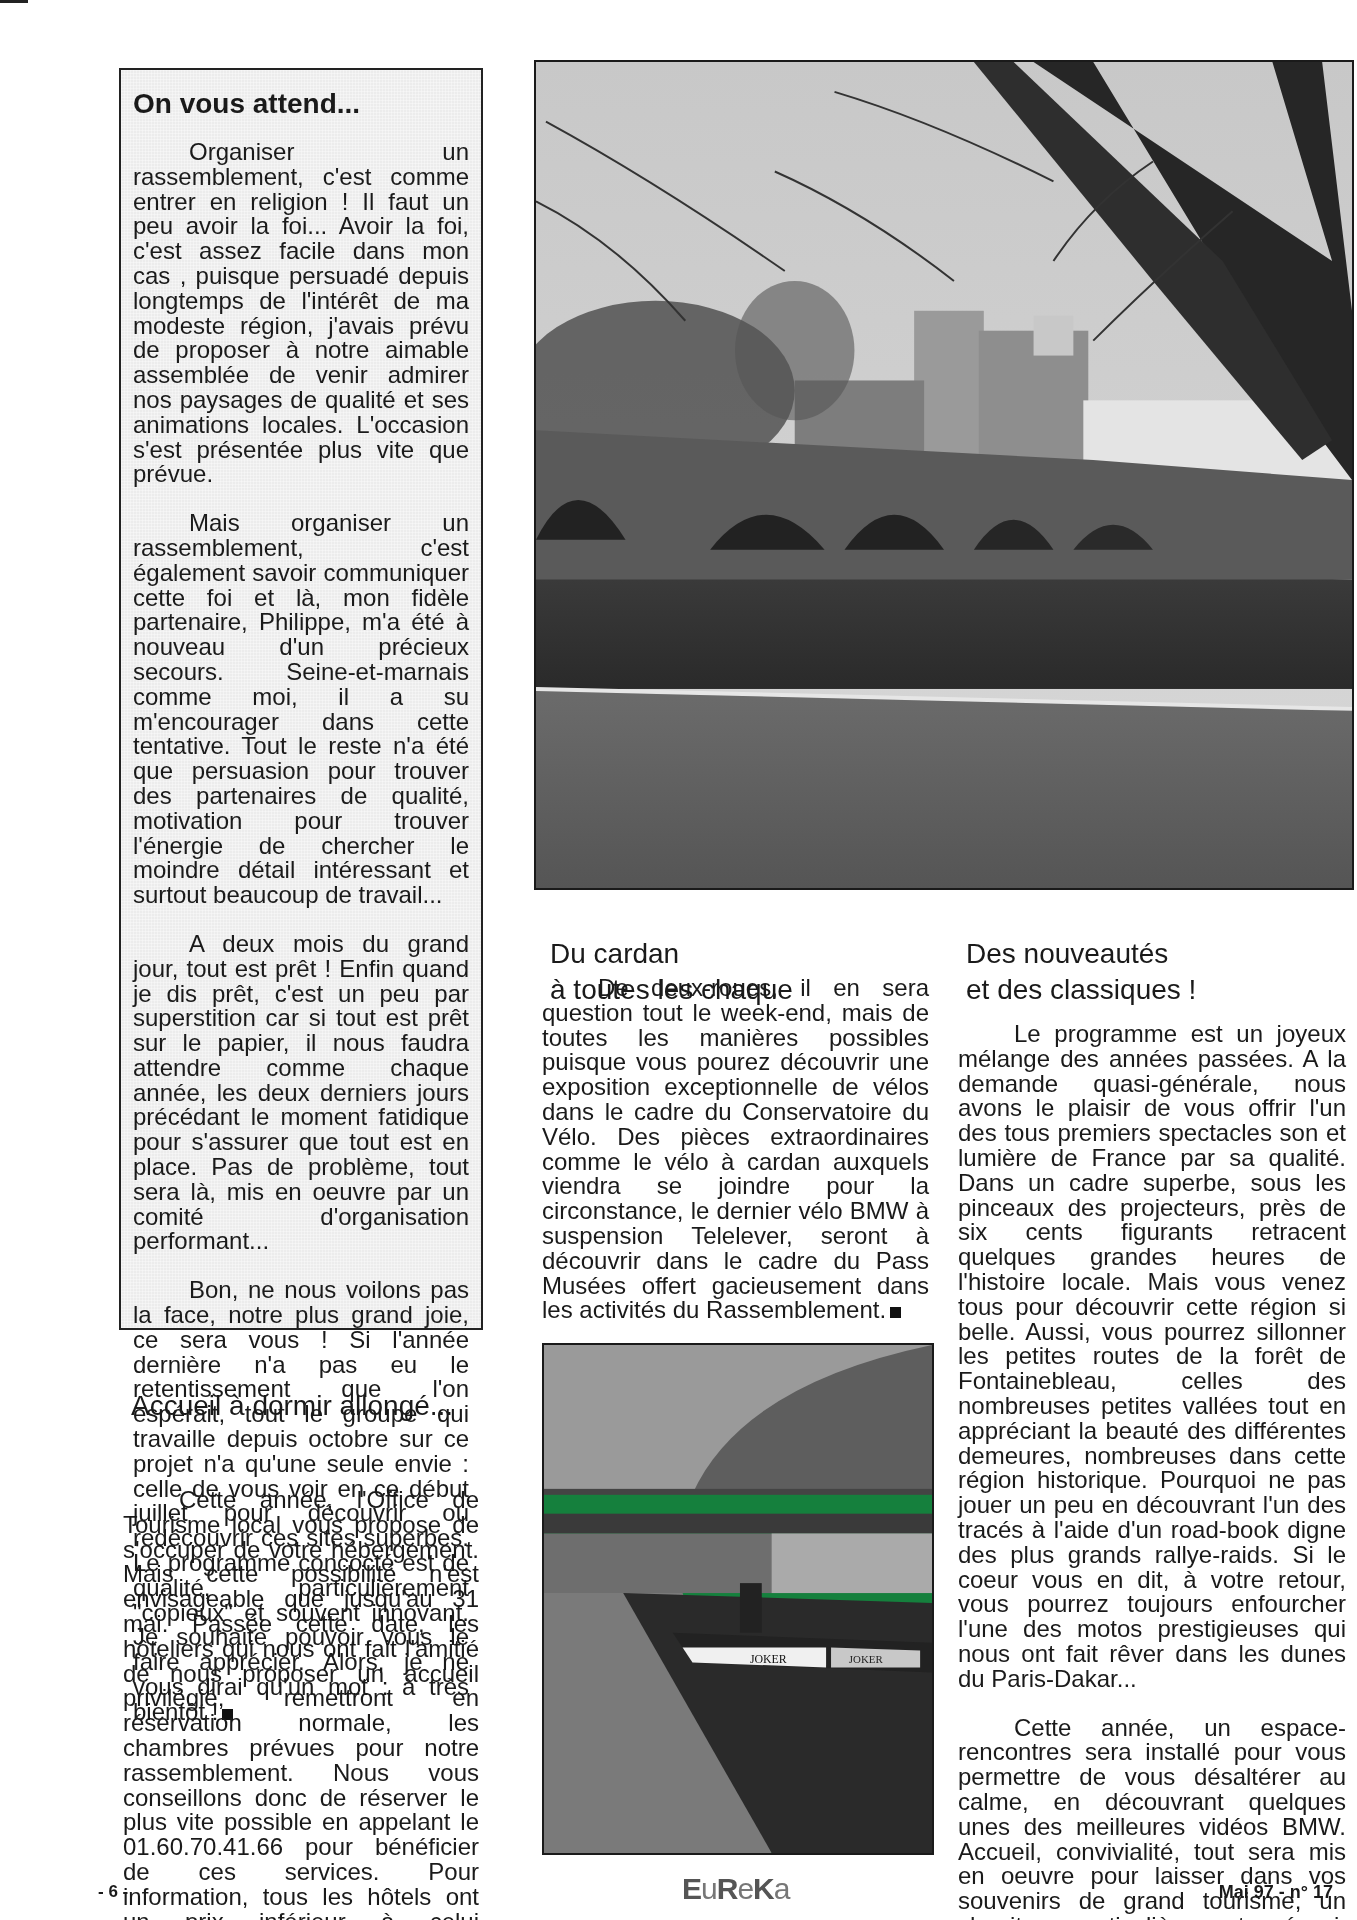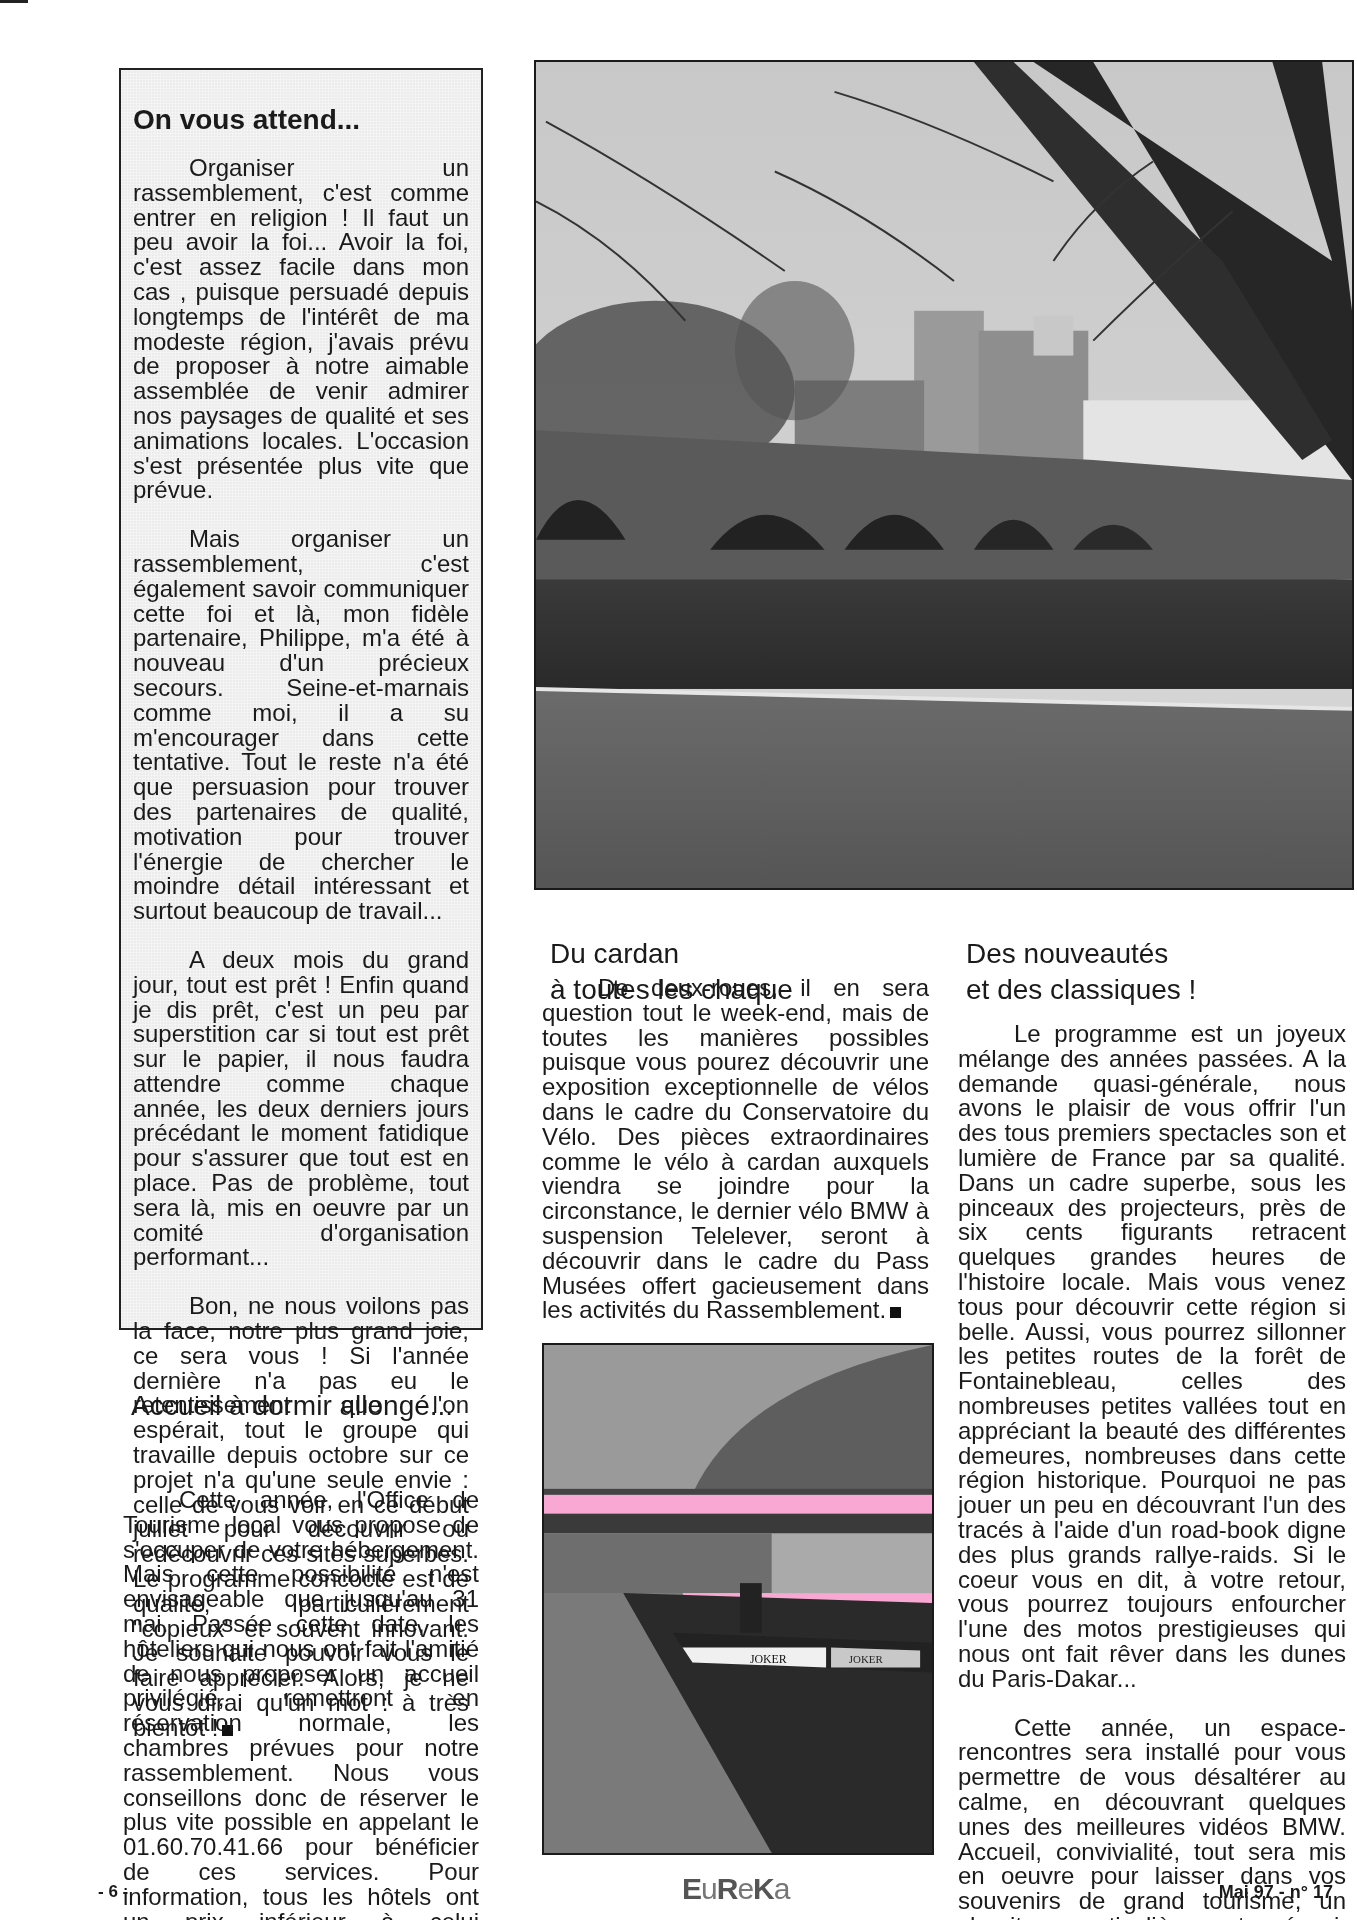--- a/index.html
+++ b/index.html
@@ -10,34 +10,34 @@
   }
   .corner-mark { position: absolute; left: 0; top: 0; width: 28px; height: 3px; background: #222; }
 
   
   .box {
     position: absolute; left: 119px; top: 68px; width: 364px; height: 1262px;
     border: 2px solid #222; box-sizing: border-box;
     background-color: #ececec;
     background-image: repeating-linear-gradient(0deg, rgba(255,255,255,0.35) 0 1px, transparent 1px 3px),
                       repeating-linear-gradient(90deg, rgba(255,255,255,0.35) 0 1px, transparent 1px 3px);
-    padding: 32px 12px 10px 12px;
+    padding: 16px 12px 10px 12px;
   }
   .box h1 { margin: 0 0 18px 0; font-size: 28px; font-weight: bold; letter-spacing: 0; line-height: 36px; }
   .para { margin: 0 0 24px 0; font-size: 24px; line-height: 24.8px; text-align: justify; }
   .para .indent { display: inline-block; width: 56px; }
 
   
   .sec-title { position: absolute; font-size: 28px; font-weight: normal; line-height: 36px; margin: 8px; color: #1a1a1a; }
   .col { position: absolute; }
 
   
   .photo { position: absolute; border: 2px solid #1a1a1a; box-sizing: border-box; overflow: hidden; }
   .photo-castle { left: 534px; top: 60px; width: 820px; height: 830px; background: #888; }
-  .photo-barge { left: 542px; top: 1343px; width: 392px; height: 512px; background: #f9a8d4; }
+  .photo-barge { left: 542px; top: 1343px; width: 392px; height: 512px; background: #15803d; }
   .photo svg { display: block; width: 100%; height: 100%; }
 
   
   .footer-page { position: absolute; left: 98px; top: 1882px; font-size: 17px; font-weight: bold; }
   .footer-logo { position: absolute; left: 682px; top: 1872px; font-size: 30px; font-weight: bold; color: #555; letter-spacing: -1px; }
   .footer-logo .lc { font-weight: normal; color: #777; }
   .footer-issue { position: absolute; right: 24px; top: 1882px; font-size: 18px; font-weight: bold; text-align: center; }
   .end-mark { display: inline-block; width: 11px; height: 11px; background: #111; vertical-align: baseline; margin-left: 4px; }
 </style>
 </head>

